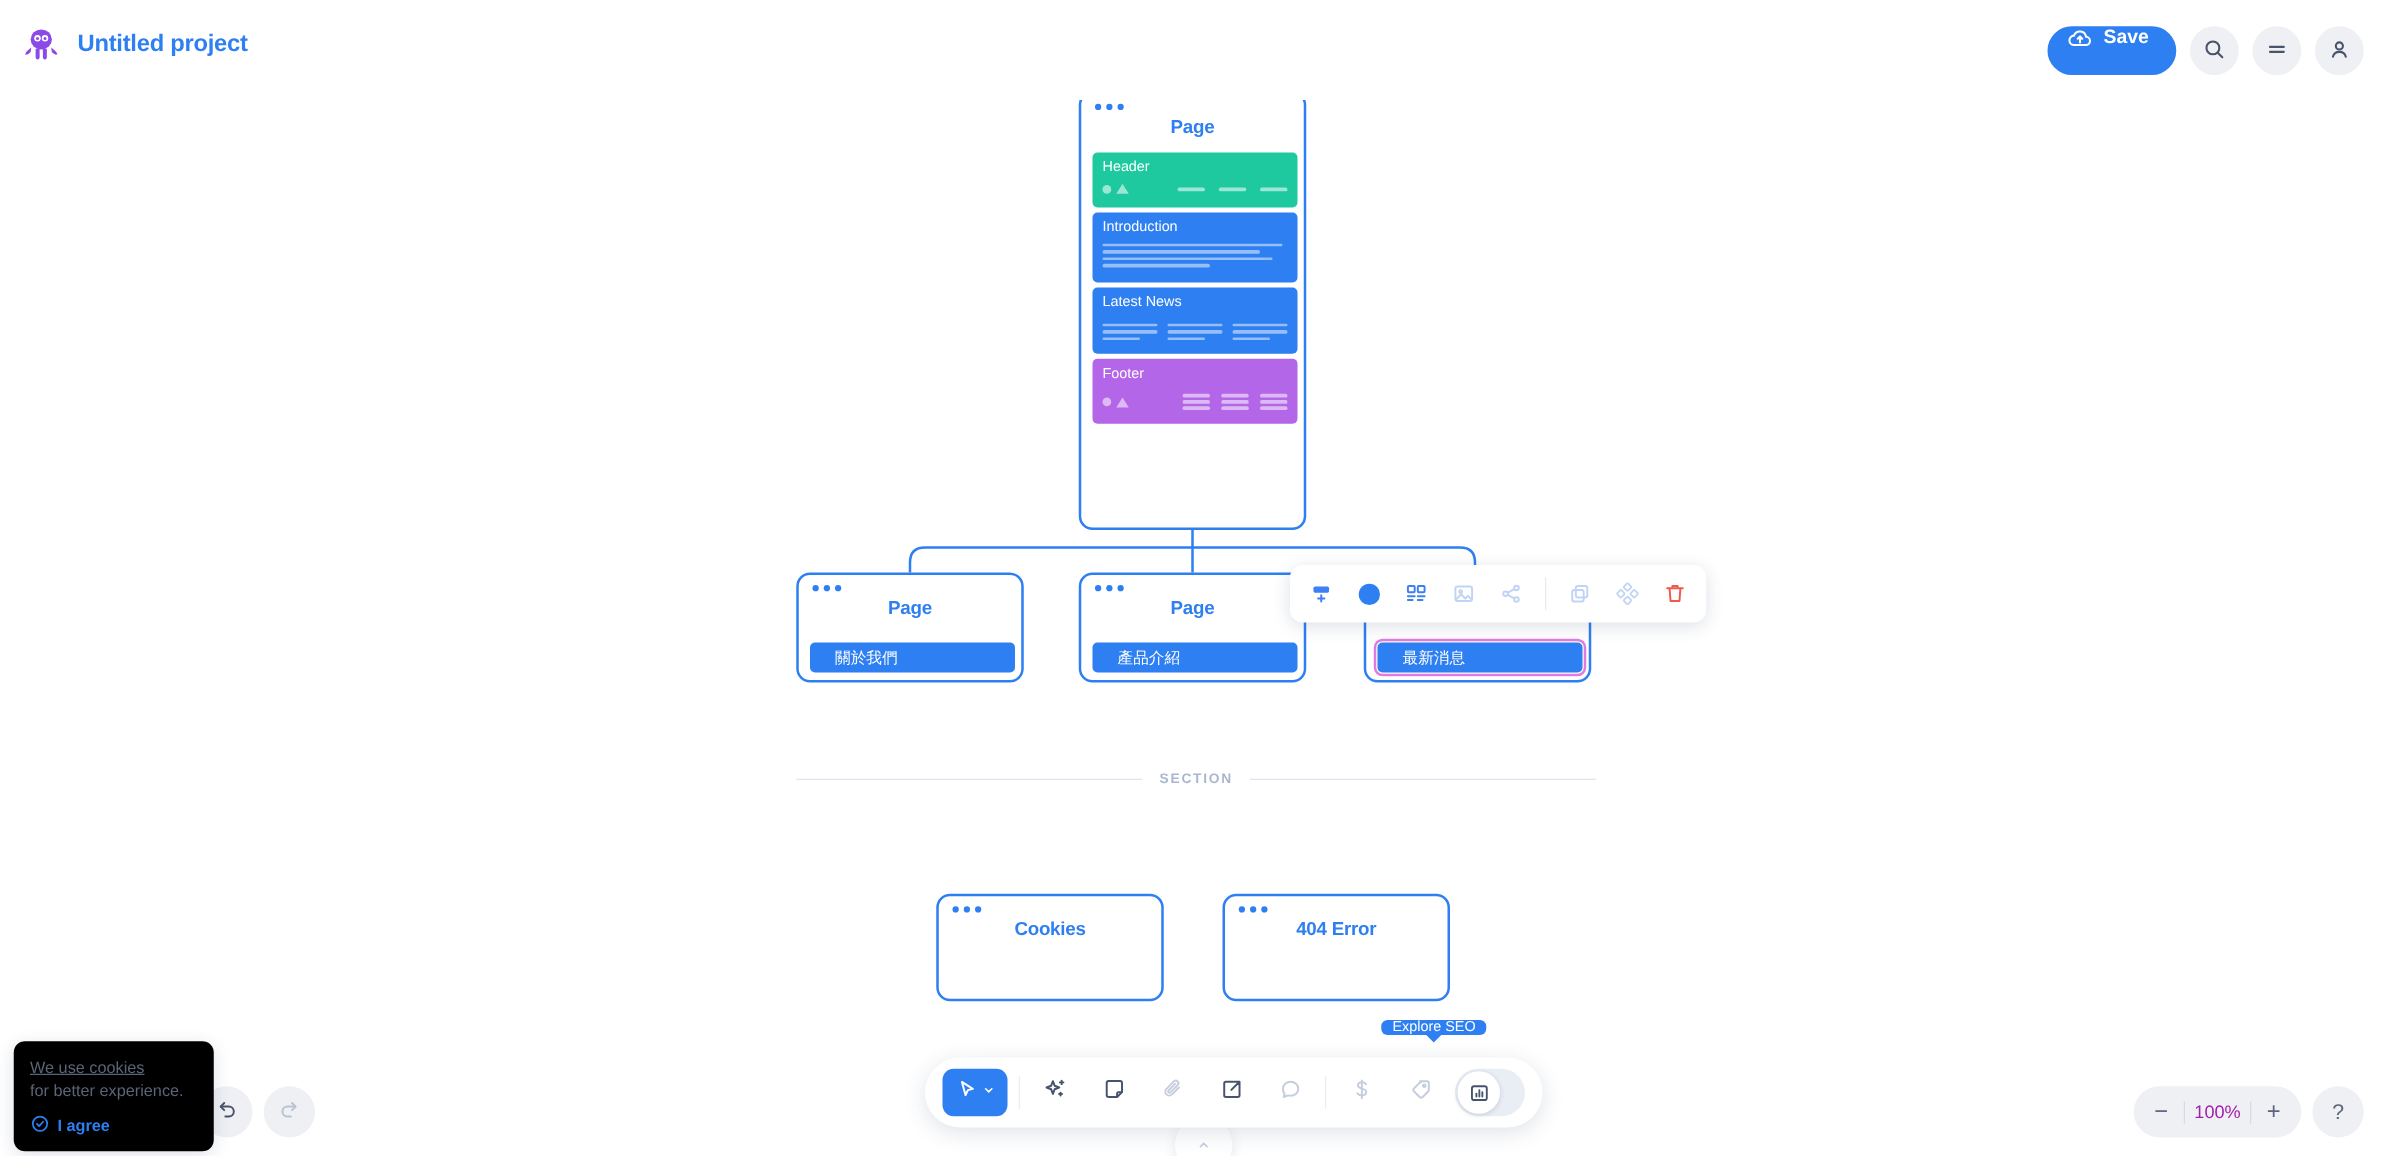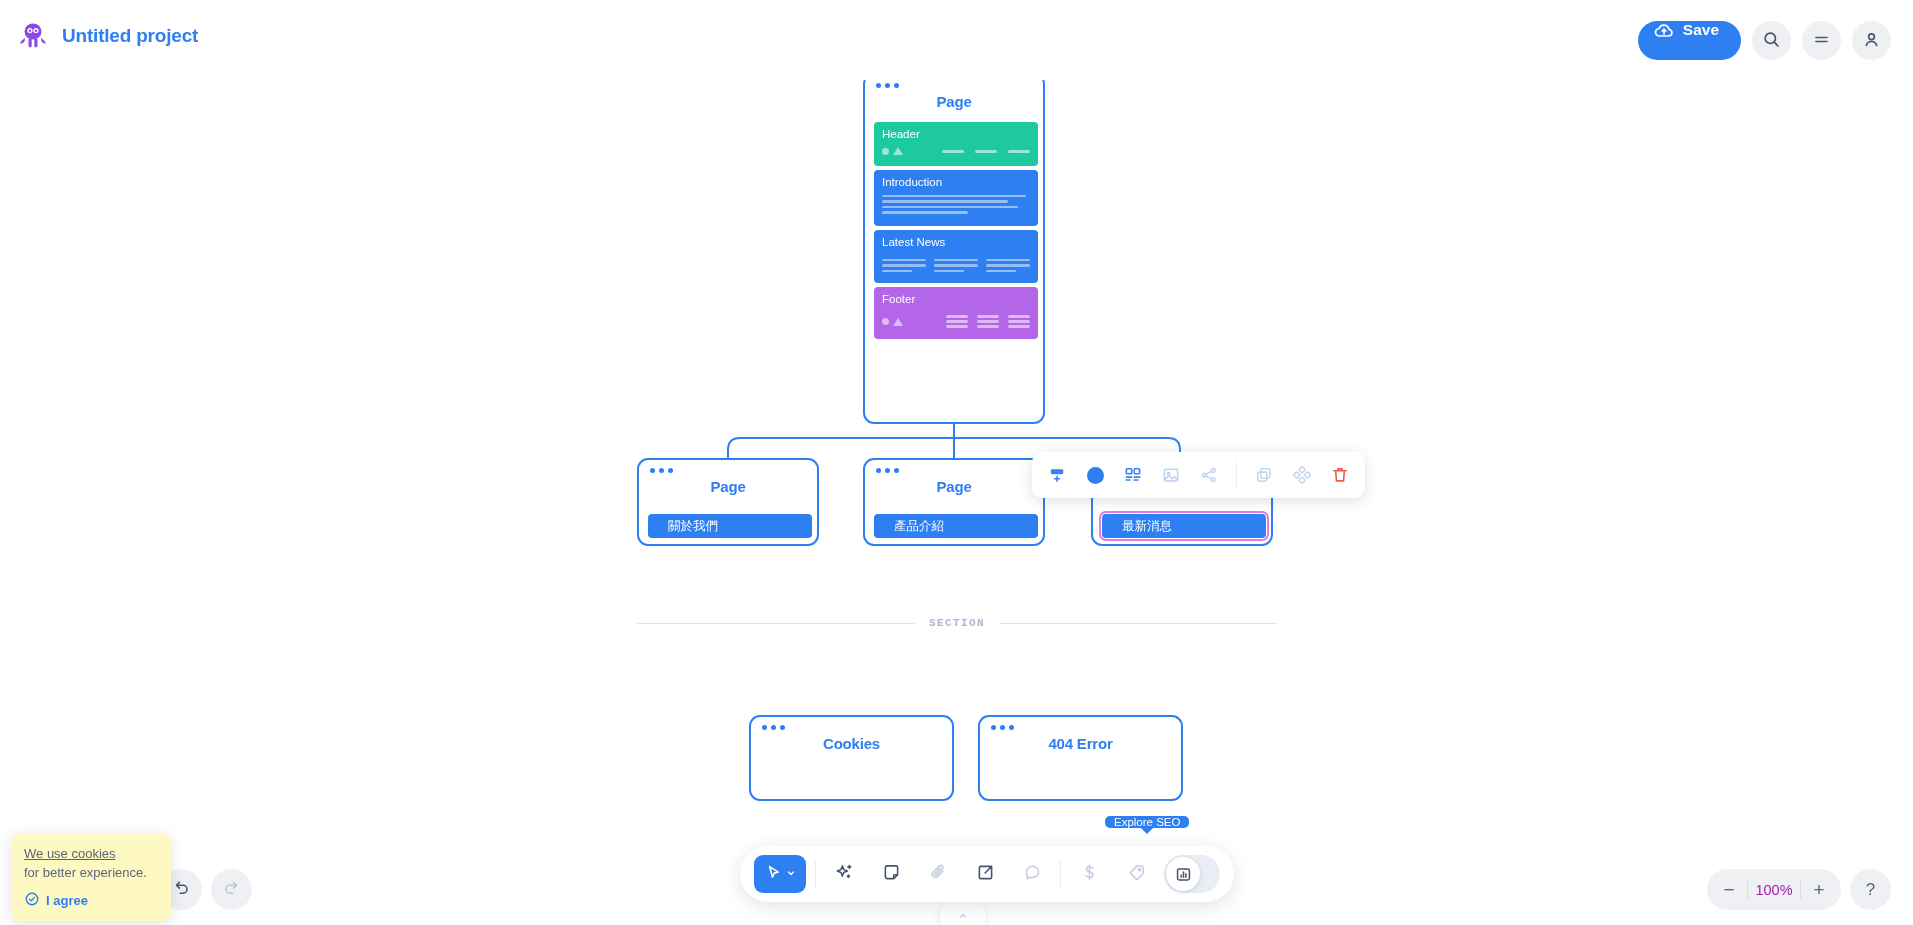--- a/index.html
+++ b/index.html
@@ -30,21 +30,21 @@
   }
   .circ-btn {
     width:39px; height:39px; border-radius:50%; background:#eef0f4; border:none;
     display:flex; align-items:center; justify-content:center; cursor:pointer; color:#49536b;
   }
 
   
   .canvas { position:absolute; left:0; top:0; width:1913px; height:925px; }
 
   
-  .divider { position:absolute; display:flex; align-items:center; gap:14px;font-family:Liberation Mono, monospace; }
+  .divider { position:absolute; display:flex; align-items:center; gap:14px; }
   .divider .line { height:1px; background:#dfe4ee; flex:1 0 auto; }
   .divider .lbl {
     font-size:11px; font-weight:bold; letter-spacing:1.4px; color:#aab6d0;
   }
   #divider-main { left:637px; top:-6px; width:550px; }
   #divider-main .line { width:245px; }
   #divider-section { left:637px; top:617px; width:640px; }
   #divider-section .line { width:270px; }
 
   
@@ -89,21 +89,21 @@
   #card-c1 { left:637px; top:458px; }
   #card-c2 { left:863px; top:458px; }
   #card-c3 { left:1091px; top:458px; }
   .child .chip {
     position:absolute; left:9px; top:54px; width:164px; height:24px; border-radius:4px;
     background:#2d7ff2; color:#fff; font-size:12.5px; line-height:24px; padding-left:20px;
   }
   .child .chip.selected { outline:2.5px solid #e07be0; outline-offset:1px; }
 
   
-  .small-card { width:205px; height:86px; }
+  .small-card { width:182px; height:86px; }
   #card-cookies { left:749px; top:715px; }
   #card-404     { left:978px; top:715px; }
 
   
   #elem-toolbar {
     position:absolute; left:1032px; top:452px; height:46px; background:#fff;
     border-radius:10px; box-shadow:0 3px 14px rgba(40,60,100,.16);
     display:flex; align-items:center; padding:0 14px; gap:16px; z-index:30;
   }
   #elem-toolbar .tb-ic { width:22px; height:22px; display:flex; align-items:center; justify-content:center; cursor:pointer; color:#3d7ff5; }
@@ -147,21 +147,21 @@
     font-size:11.5px; padding:0 9px; border-radius:5px; z-index:36; white-space:nowrap;
   }
   #seo-tooltip::after {
     content:""; position:absolute; left:50%; margin-left:-6px; bottom:-6px;
     border-left:6px solid transparent; border-right:6px solid transparent;
     border-top:6px solid #2d7ff2;
   }
 
   
   #cookie-banner {
-    position:absolute; left:11px; top:833px; width:160px; background:#fef9c3;
+    position:absolute; left:11px; top:833px; width:160px; background:#000000;
     border-radius:9px; box-shadow:0 3px 14px rgba(40,60,100,.14); padding:12px 13px 11px 13px; z-index:38;
   }
   .ck-l1 { font-size:13px; color:#5a6478; text-decoration:underline; line-height:1.45; }
   .ck-l2 { font-size:13px; color:#5a6478; line-height:1.45; }
   .ck-agree { display:flex; align-items:center; gap:6px; margin-top:8px; color:#2d7ff2;
     font-size:13px; font-weight:bold; cursor:pointer; }
 
   
   .hist-btn { position:absolute; width:41px; height:41px; border-radius:50%; background:#eef0f4;
     display:flex; align-items:center; justify-content:center; cursor:pointer; color:#49536b; z-index:20; }

